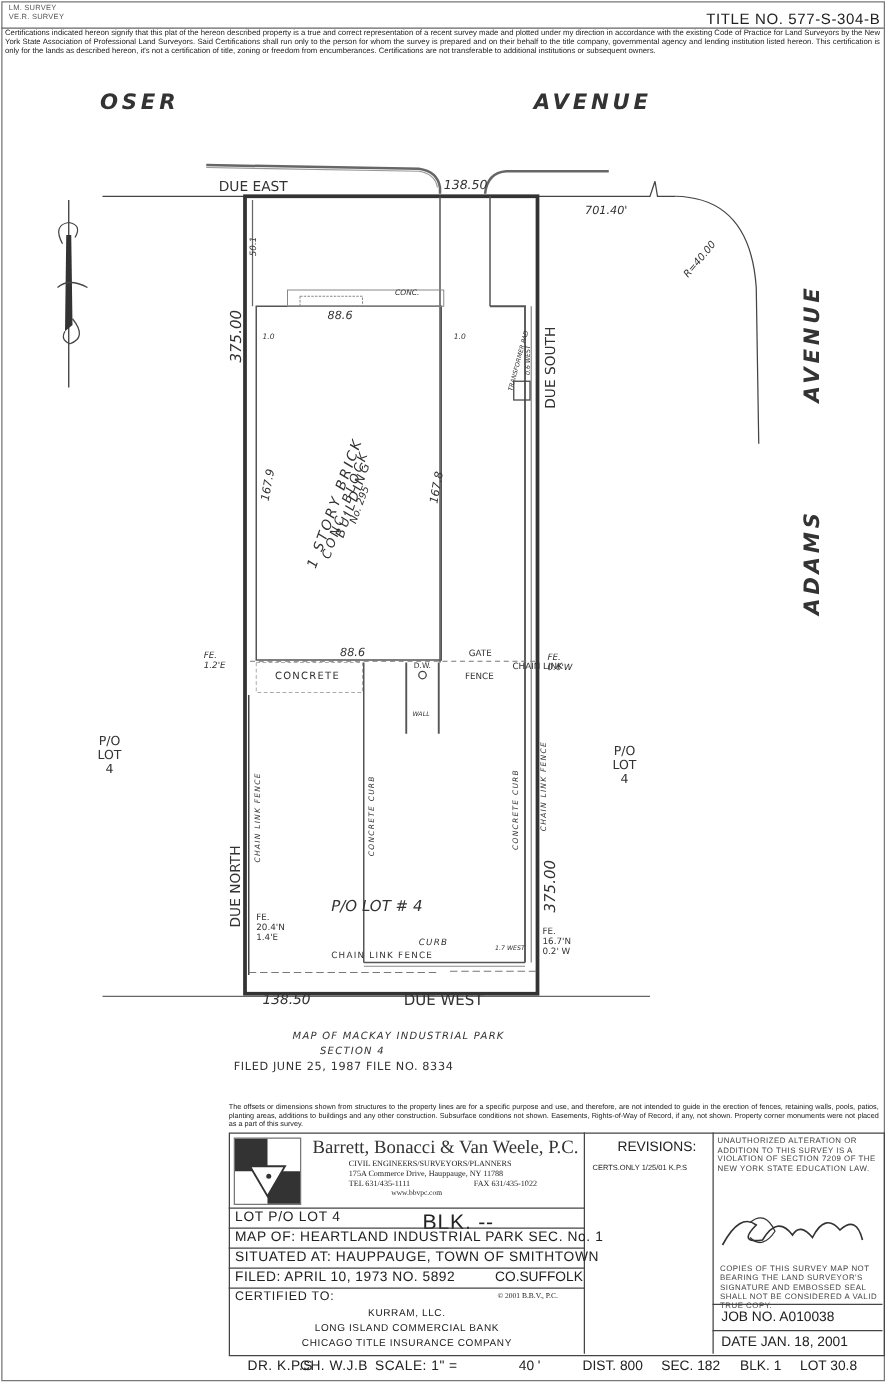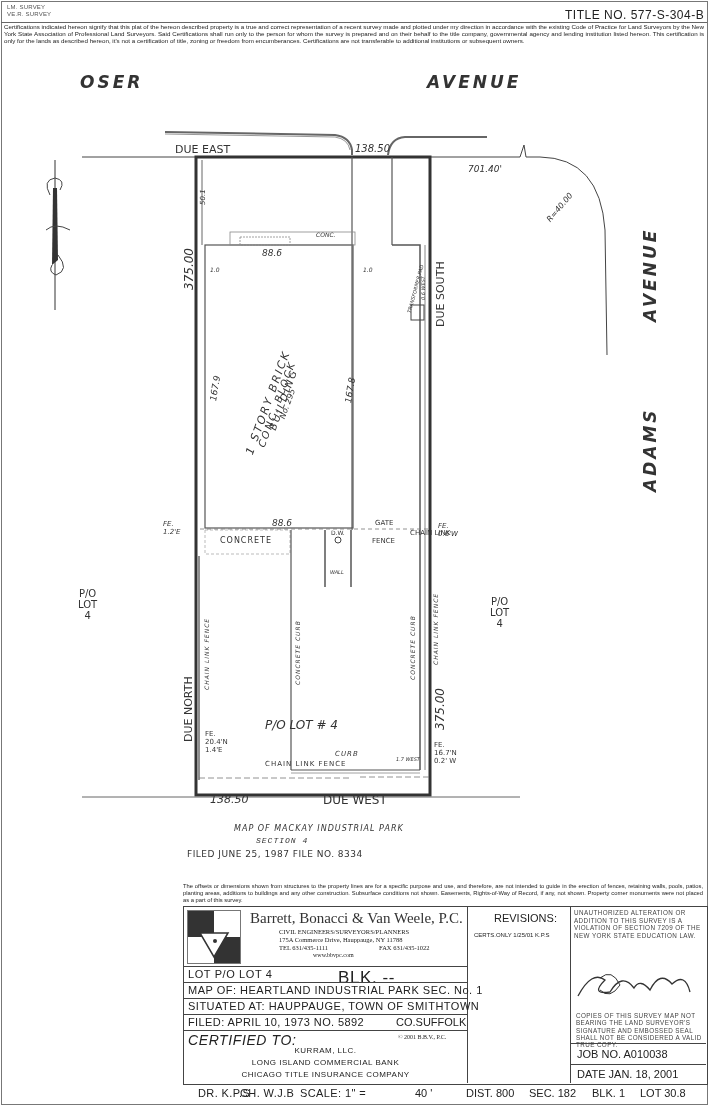--- a/index.html
+++ b/index.html
@@ -148,21 +148,21 @@
   <div>LOT</div>
   <div>4</div>
 </div>
 <div class="abs cad" style="left:490px;top:596px;font-size:10px;line-height:11px;text-align:center;">
   <div>P/O</div>
   <div>LOT</div>
   <div>4</div>
 </div>
 
 <div class="abs hand" style="left:197px;top:824px;font-size:8px;letter-spacing:1px;padding-left:37px;">MAP  OF  MACKAY  INDUSTRIAL  PARK</div>
-<div class="abs hand" style="left:256px;top:836px;font-size:8px;letter-spacing:1px;font-family:Liberation Mono, monospace;">SECTION   4</div>
+<div class="abs hand" style="left:256px;top:836px;font-size:8px;letter-spacing:1px;">SECTION   4</div>
 <div class="abs cad" style="left:187px;top:849px;font-size:9px;letter-spacing:0.5px;">FILED  JUNE  25,  1987     FILE  NO.  8334</div>
 
 <div class="abs cert" style="left:183px;top:883px;width:520px;font-size:5.8px;line-height:7px;">The offsets or dimensions shown from structures to the property lines are for a specific purpose and use, and therefore, are not intended to guide in the erection of fences, retaining walls, pools, patios, planting areas, additions to buildings and any other construction.  Subsurface conditions not shown. Easements, Rights-of-Way of Record, if any, not shown.        Property corner monuments were not placed as a part of this survey.</div>
 
 <div class="tb" style="left:183px;top:906px;width:523px;height:177px;"></div>
 
 <div class="abs" style="left:467px;top:906px;height:177px;border-left:1px solid #444;"></div>
 <div class="abs" style="left:570px;top:906px;height:177px;border-left:1px solid #444;"></div>
 
 <div class="abs" style="left:187px;top:910px;width:52px;height:52px;border:1px solid #777;">
@@ -197,21 +197,21 @@
 <div class="abs" style="left:188px;top:968px;font-size:11px;letter-spacing:0.6px;">LOT  P/O LOT 4</div>
 <div class="abs" style="left:338px;top:968px;font-size:17px;letter-spacing:0.6px;">BLK.   --</div>
 <div class="abs" style="left:183px;top:982px;width:285px;border-top:1px solid #444;"></div>
 <div class="abs" style="left:188px;top:984px;font-size:11px;letter-spacing:0.5px;white-space:nowrap;">MAP  OF:   HEARTLAND INDUSTRIAL PARK SEC. No. 1</div>
 <div class="abs" style="left:183px;top:998px;width:285px;border-top:1px solid #444;"></div>
 <div class="abs" style="left:188px;top:1000px;font-size:11px;letter-spacing:0.5px;white-space:nowrap;">SITUATED  AT:  HAUPPAUGE, TOWN OF SMITHTOWN</div>
 <div class="abs" style="left:183px;top:1014px;width:285px;border-top:1px solid #444;"></div>
 <div class="abs" style="left:188px;top:1016px;font-size:11px;letter-spacing:0.4px;white-space:nowrap;">FILED: APRIL 10, 1973  NO. 5892</div>
 <div class="abs" style="left:396px;top:1016px;font-size:11px;">CO.SUFFOLK</div>
 <div class="abs" style="left:183px;top:1030px;width:285px;border-top:1px solid #444;"></div>
-<div class="abs" style="left:188px;top:1032px;font-size:14px;letter-spacing:0.6px;font-style:italic;">CERTIFIED  TO:</div>
+<div class="abs" style="left:188px;top:1032px;font-size:10px;letter-spacing:0.6px;">CERTIFIED  TO:</div>
 <div class="abs serif" style="left:398px;top:1034px;font-size:6px;">© 2001   B.B.V., P.C.</div>
 <div class="abs" style="left:183px;top:1045px;width:285px;text-align:center;font-size:8px;line-height:12px;letter-spacing:0.5px;">
   <div>KURRAM, LLC.</div>
   <div>LONG ISLAND COMMERCIAL BANK</div>
   <div>CHICAGO TITLE INSURANCE COMPANY</div>
 </div>
 
 <div class="abs" style="left:570px;top:1043px;width:136px;border-top:1px solid #444;"></div>
 <div class="abs" style="left:577px;top:1048px;font-size:11px;">JOB NO.  A010038</div>
 <div class="abs" style="left:570px;top:1064px;width:136px;border-top:1px solid #444;"></div>

